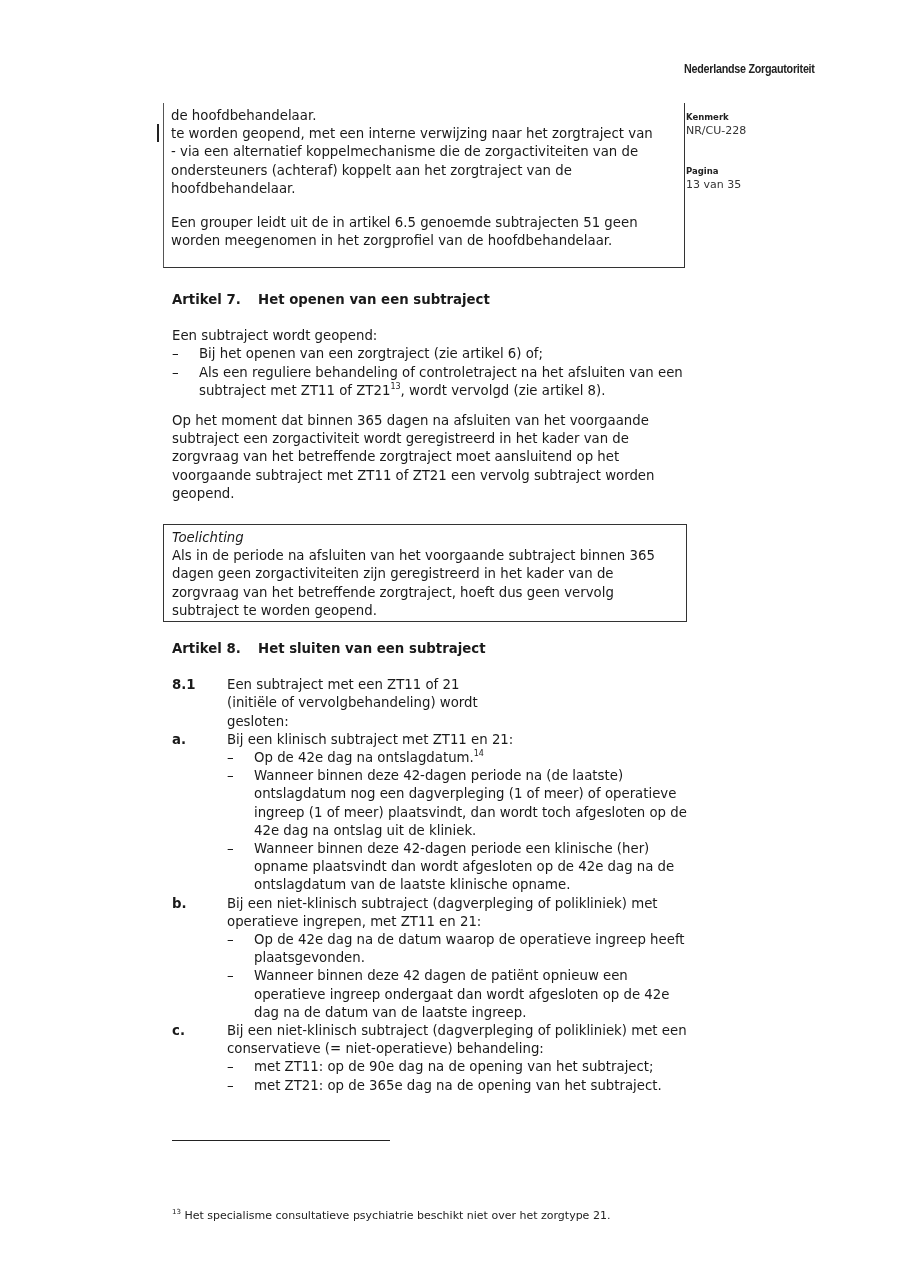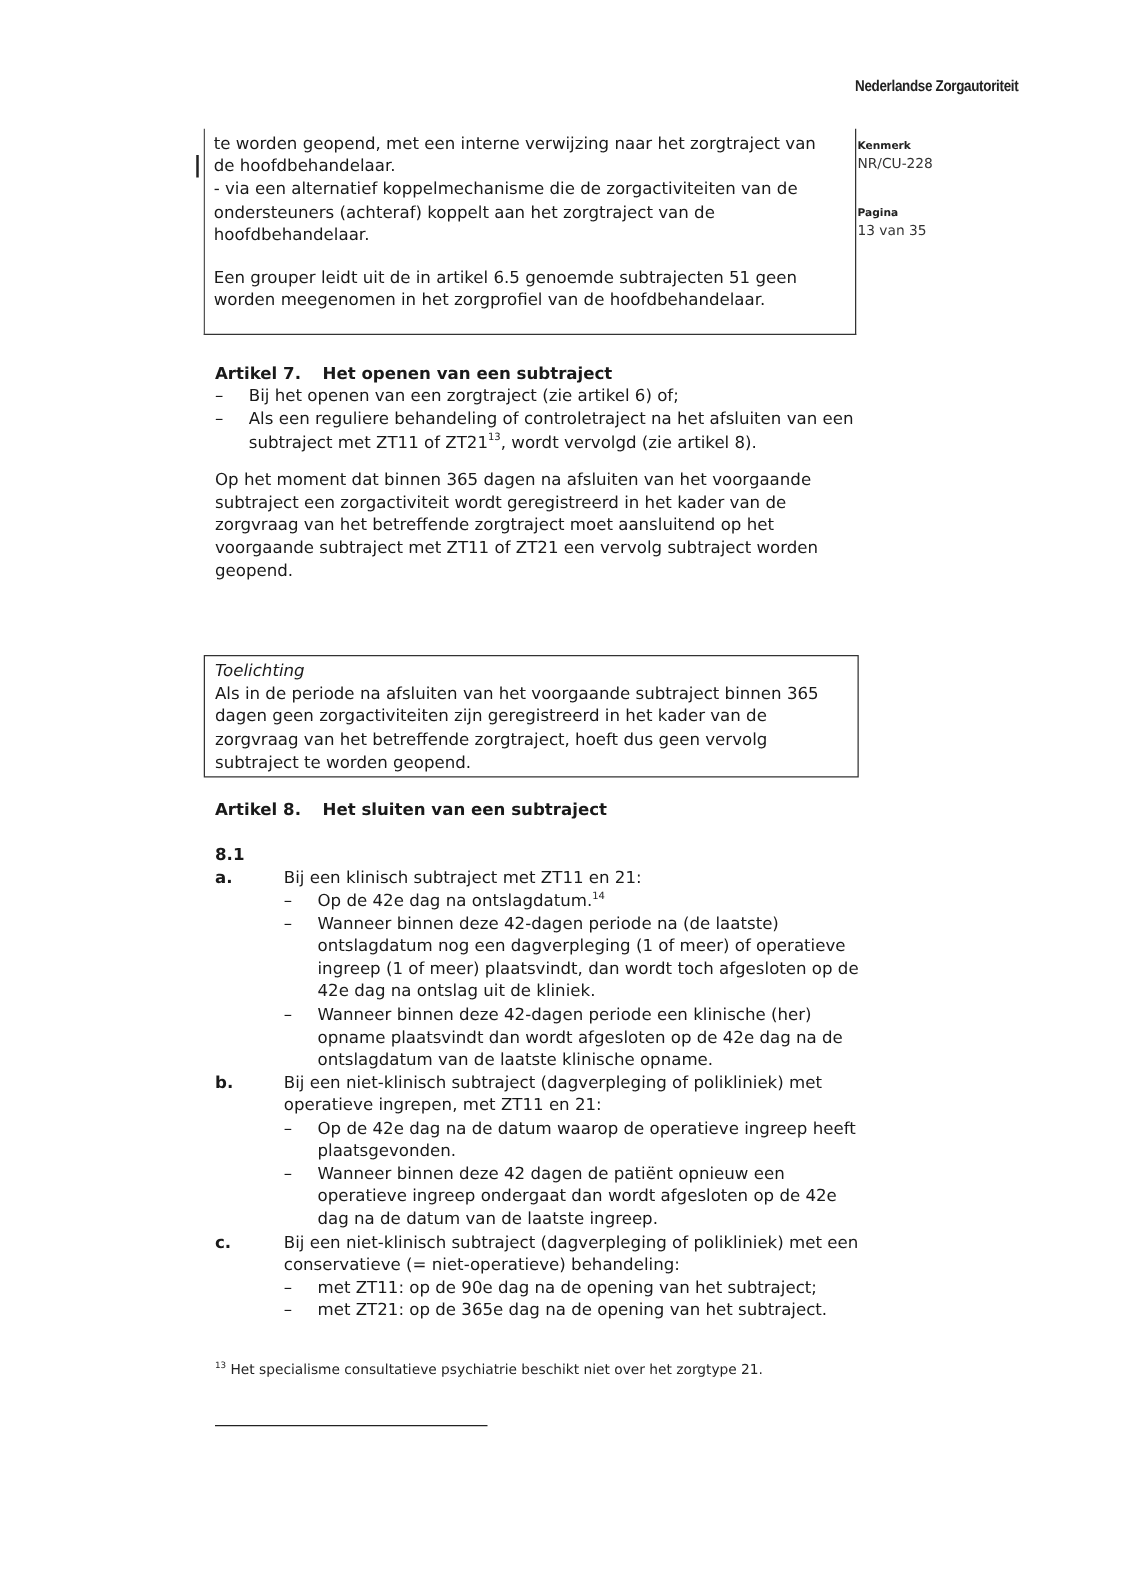--- a/index.html
+++ b/index.html
@@ -45,54 +45,55 @@
       font-size: 13.3px; line-height: 18.2px;
     }
     .box2 .title { font-style: italic; }
 
     .clause { display: flex; }
     .clause .n { width: 55px; flex: none; font-weight: bold; }
     .clause .t { flex: 1; }
     .sub { margin-left: 55px; }
 
     .footline { position: absolute; left: 172px; top: 1140px; width: 218px; height: 1px; background: #222; }
-    .footnotes { position: absolute; left: 172px; top: 1088px; width: 520px; font-size: 11px; line-height: 15px; color: #222; }
+    .footnotes { position: absolute; left: 172px; top: 1208px; width: 520px; font-size: 11px; line-height: 15px; color: #222; }
     .footnotes sup { font-size: 7px; vertical-align: 5px; }
   </style>
 </head>
 <body>
 
 <div class="org">Nederlandse Zorgautoriteit</div>
 
 <div class="meta" id="meta-kenmerk">
   <span class="lbl">Kenmerk</span>
   <span class="val">NR/CU-228</span>
 </div>
 <div class="meta" id="meta-pagina">
   <span class="lbl">Pagina</span>
   <span class="val">13 van 35</span>
 </div>
 
 <div class="cursor-mark"></div>
 
 <div class="box1">
+  <p>de hoofdbehandelaar.</p>
   <p>te worden geopend, met een interne verwijzing naar het zorgtraject van</p>
-  <p>de hoofdbehandelaar.</p>
   <p>- via een alternatief koppelmechanisme die de zorgactiviteiten van de</p>
   <p>ondersteuners (achteraf) koppelt aan het zorgtraject van de</p>
   <p>hoofdbehandelaar.</p>
   <div class="gap"></div>
   <p>Een grouper leidt uit de in artikel 6.5 genoemde subtrajecten 51 geen</p>
   <p>worden meegenomen in het zorgprofiel van de hoofdbehandelaar.</p>
 </div>
 
 <div class="content" style="top:291px;">
   <h2>
     <span class="num">Artikel 7.</span><span>Het openen van een subtraject</span>
   </h2>
+  <p style="margin-top:18px;">Een subtraject wordt geopend:</p>
   <div class="dash">
     <span class="d">–</span>
     <span class="t">Bij het openen van een zorgtraject (zie artikel 6) of;</span>
   </div>
   <div class="dash">
     <span class="d">–</span>
     <span class="t"><span>Als een reguliere behandeling of controletraject na het afsluiten van een subtraject met ZT11 of ZT21</span><sup>13</sup><span>, wordt vervolgd (zie artikel 8).</span></span>
   </div>
   <p style="margin-top:12px; width:495px;">Op het moment dat binnen 365 dagen na afsluiten van het voorgaande subtraject een zorgactiviteit wordt geregistreerd in het kader van de zorgvraag van het betreffende zorgtraject moet aansluitend op het voorgaande subtraject met ZT11 of ZT21 een vervolg subtraject worden geopend.</p>
 </div>
@@ -100,22 +101,23 @@
 <div class="box2">
   <div class="title">Toelichting</div>
   <div style="width:505px;">Als in de periode na afsluiten van het voorgaande subtraject binnen 365 dagen geen zorgactiviteiten zijn geregistreerd in het kader van de zorgvraag van het betreffende zorgtraject, hoeft dus geen vervolg subtraject te worden geopend.</div>
 </div>
 
 <div class="content" style="top:640px;">
   <h2>
     <span class="num">Artikel 8.</span><span>Het sluiten van een subtraject</span>
   </h2>
 
-  <div class="clause" style="margin-top:18px;">
+  <div class="clause" style="margin-top:18px;justify-content:flex-end;">
     <span class="n">8.1</span>
+    <span class="t" style="padding-right:190px;">Een subtraject met een ZT11 of 21 (initiële of vervolgbehandeling) wordt gesloten:</span>
   </div>
 
   <div class="clause">
     <span class="n">a.</span>
     <span class="t">Bij een klinisch subtraject met ZT11 en 21:</span>
   </div>
   <div class="sub">
     <div class="dash">
       <span class="d">–</span>
       <span class="t"><span>Op de 42e dag na ontslagdatum.</span><sup>14</sup></span>

